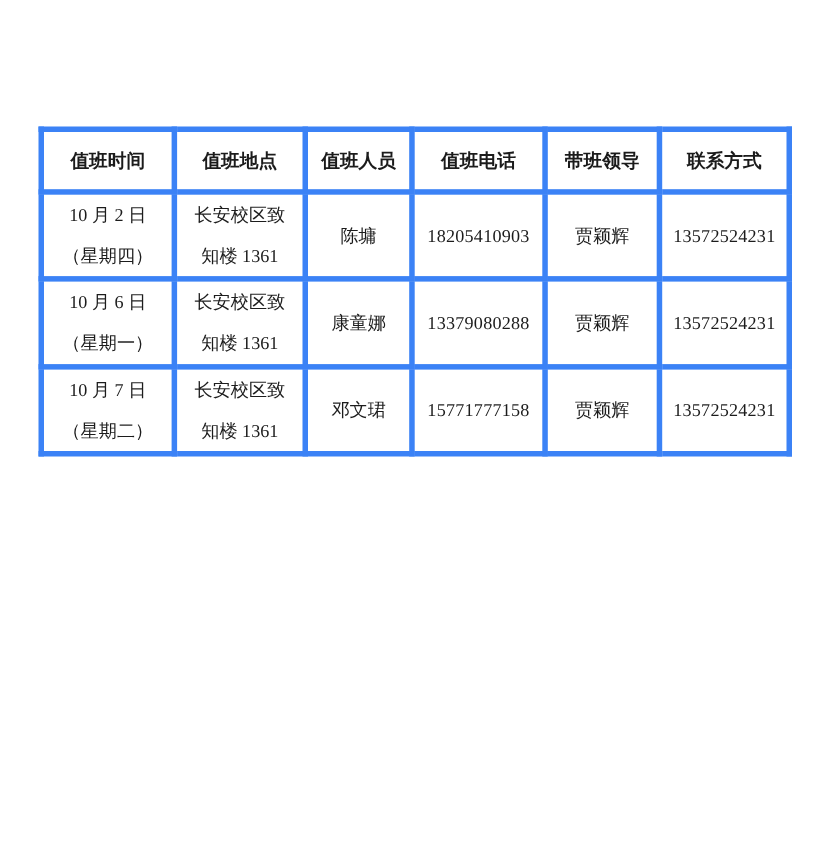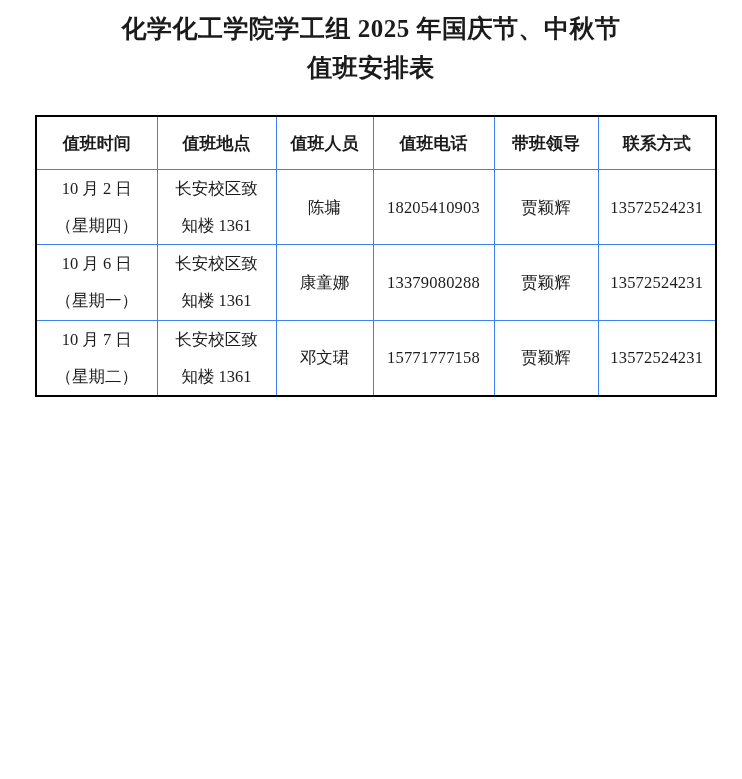--- a/index.html
+++ b/index.html
@@ -29,21 +29,21 @@
     position: absolute;
     left: 35px;
     top: 115px;
     width: 680px;
     border-collapse: collapse;
     table-layout: fixed;
     border: 2px solid #000000;
   }
   table.duty-table th,
   table.duty-table td {
-    border: 1px solid #3b82f6;
+    border: 5px solid #3b82f6;
     text-align: center;
     vertical-align: middle;
     padding: 0 2px;
     overflow: hidden;
   }
   table.duty-table th {
     height: 52px;
     font-family: "Liberation Sans", "DejaVu Sans", sans-serif;
     font-weight: bold;
     font-size: 17px;
@@ -59,24 +59,20 @@
   td.num-cell {
     font-size: 17px;
     letter-spacing: 0.2px;
   }
 </style>
 </head>
 <body>
 
 <div class="page">
 
-  <div class="doc-title">
-    <div>化学化工学院学工组 2025 年国庆节、中秋节</div>
-    <div>值班安排表</div>
-  </div>
 
   <table class="duty-table">
     <colgroup>
       <col style="width:121px">
       <col style="width:119px">
       <col style="width:97px">
       <col style="width:121px">
       <col style="width:104px">
       <col style="width:118px">
     </colgroup>

